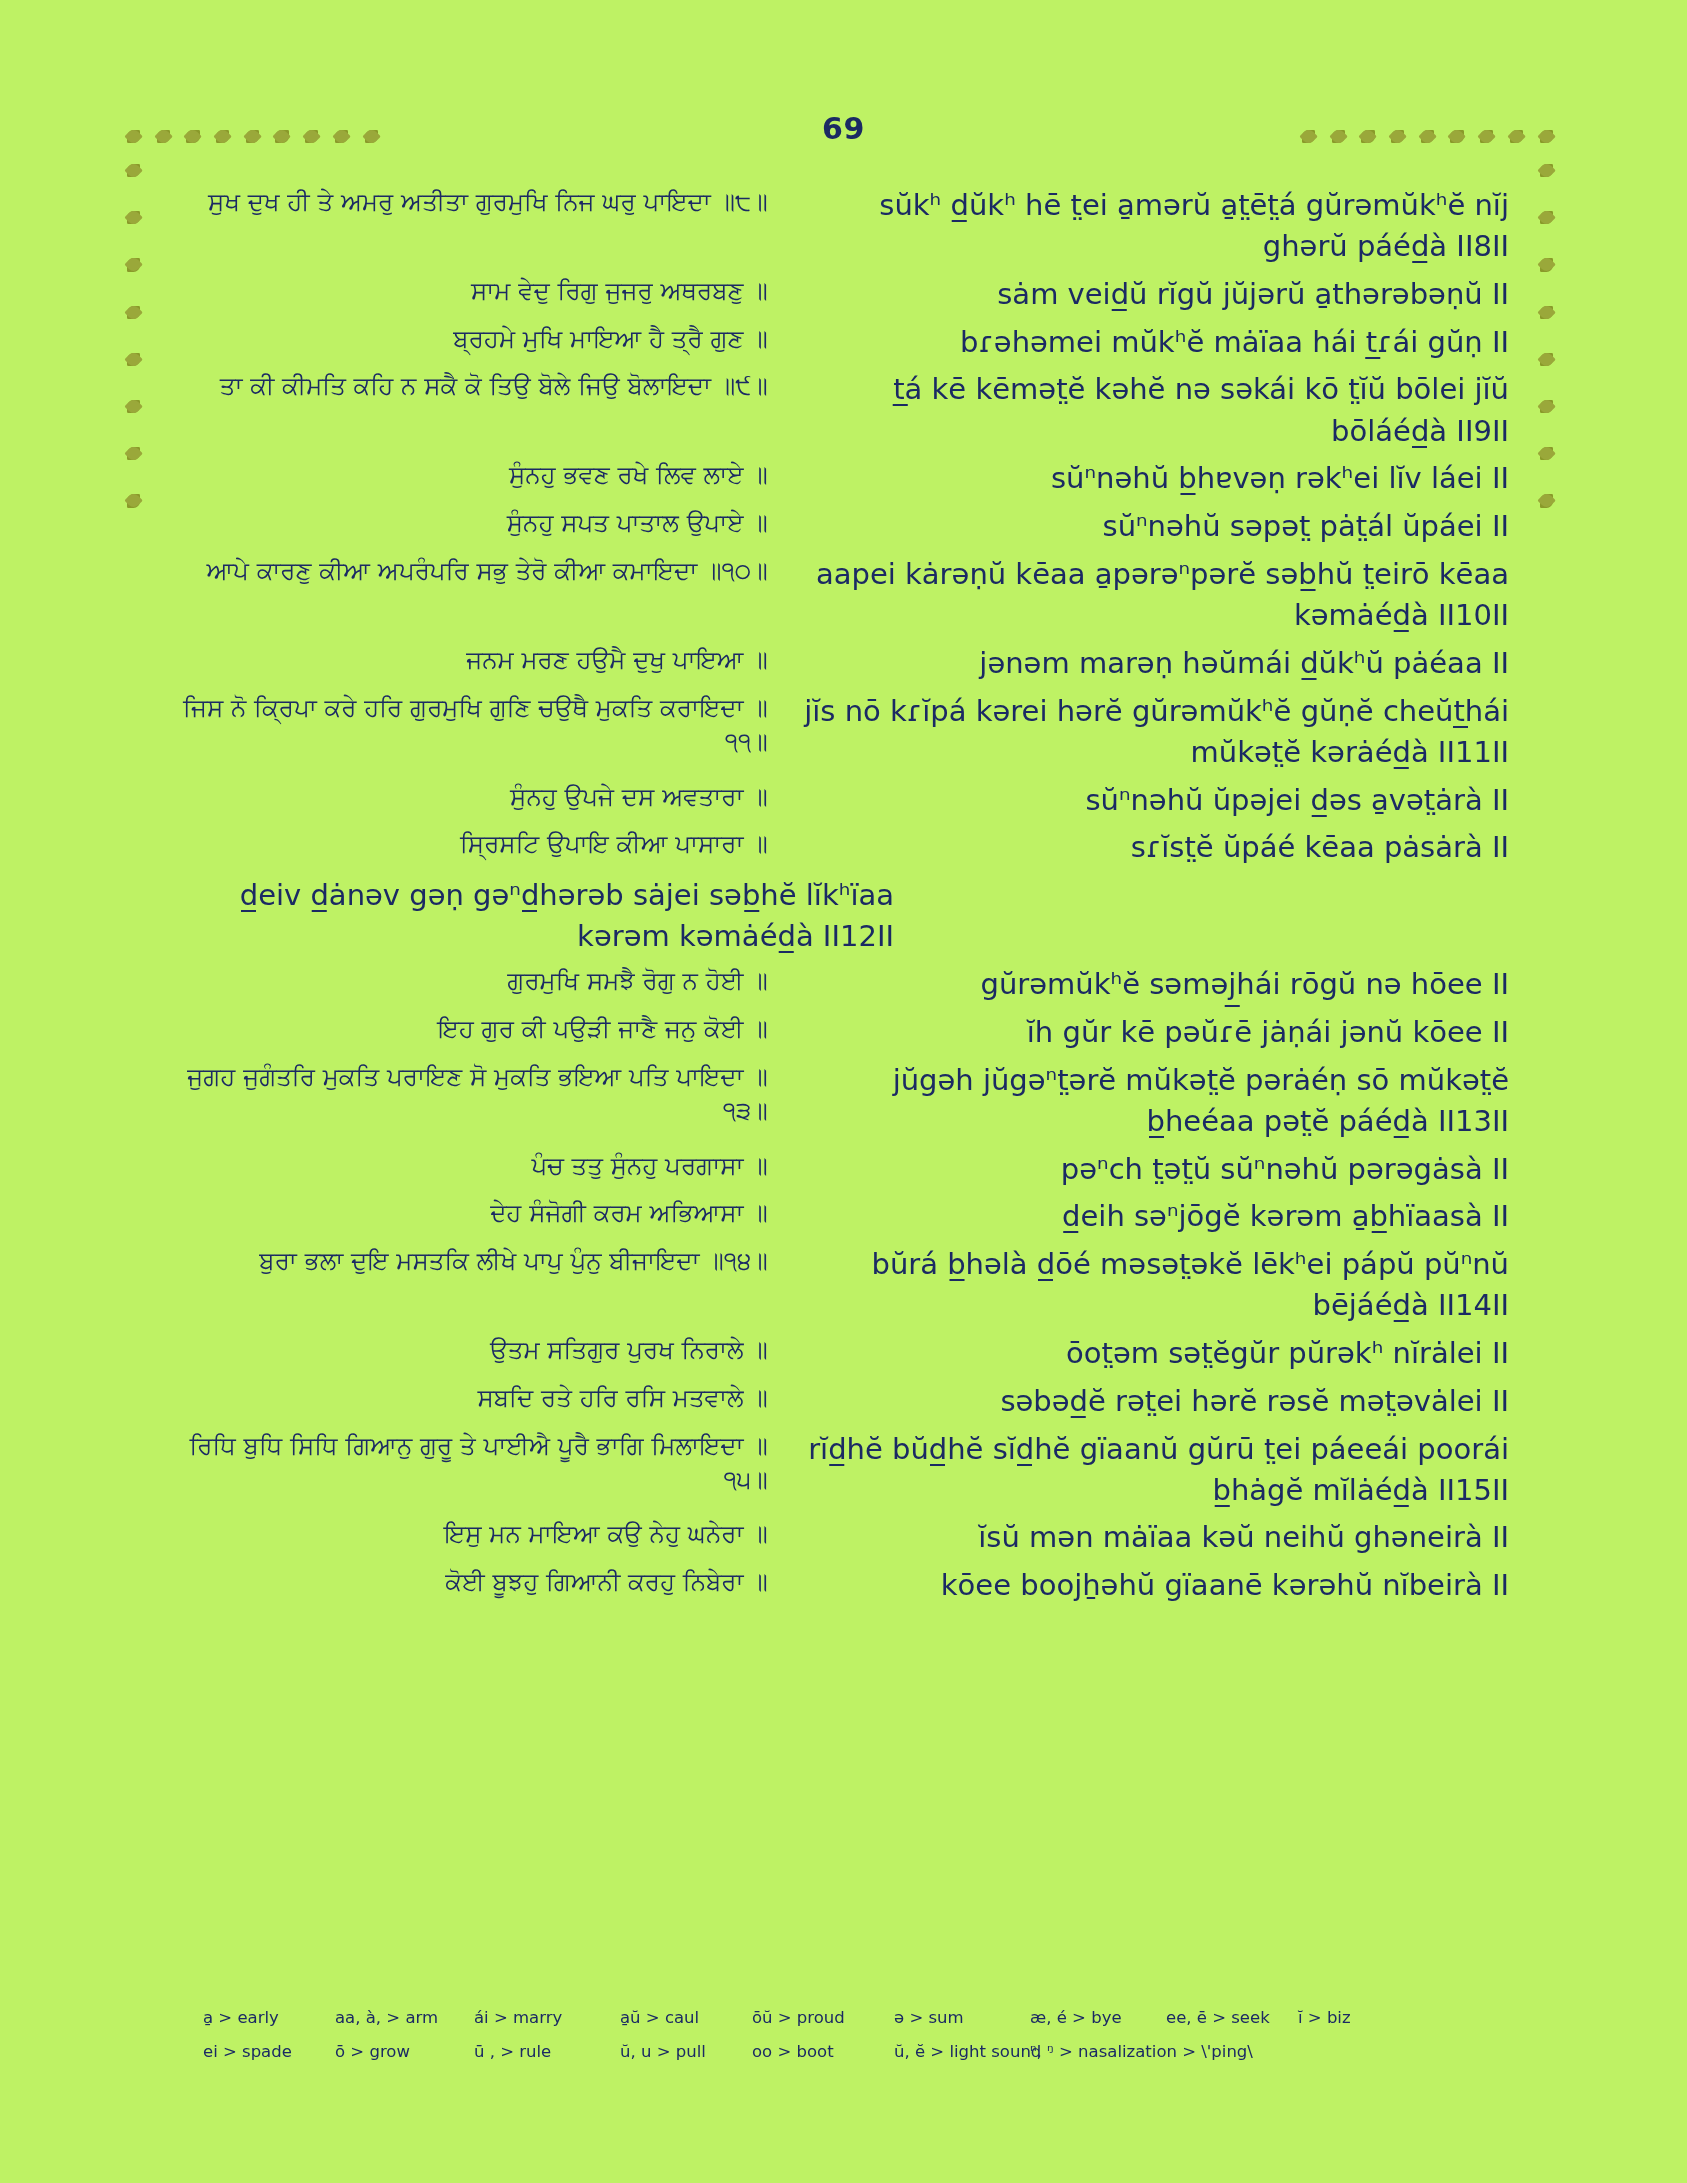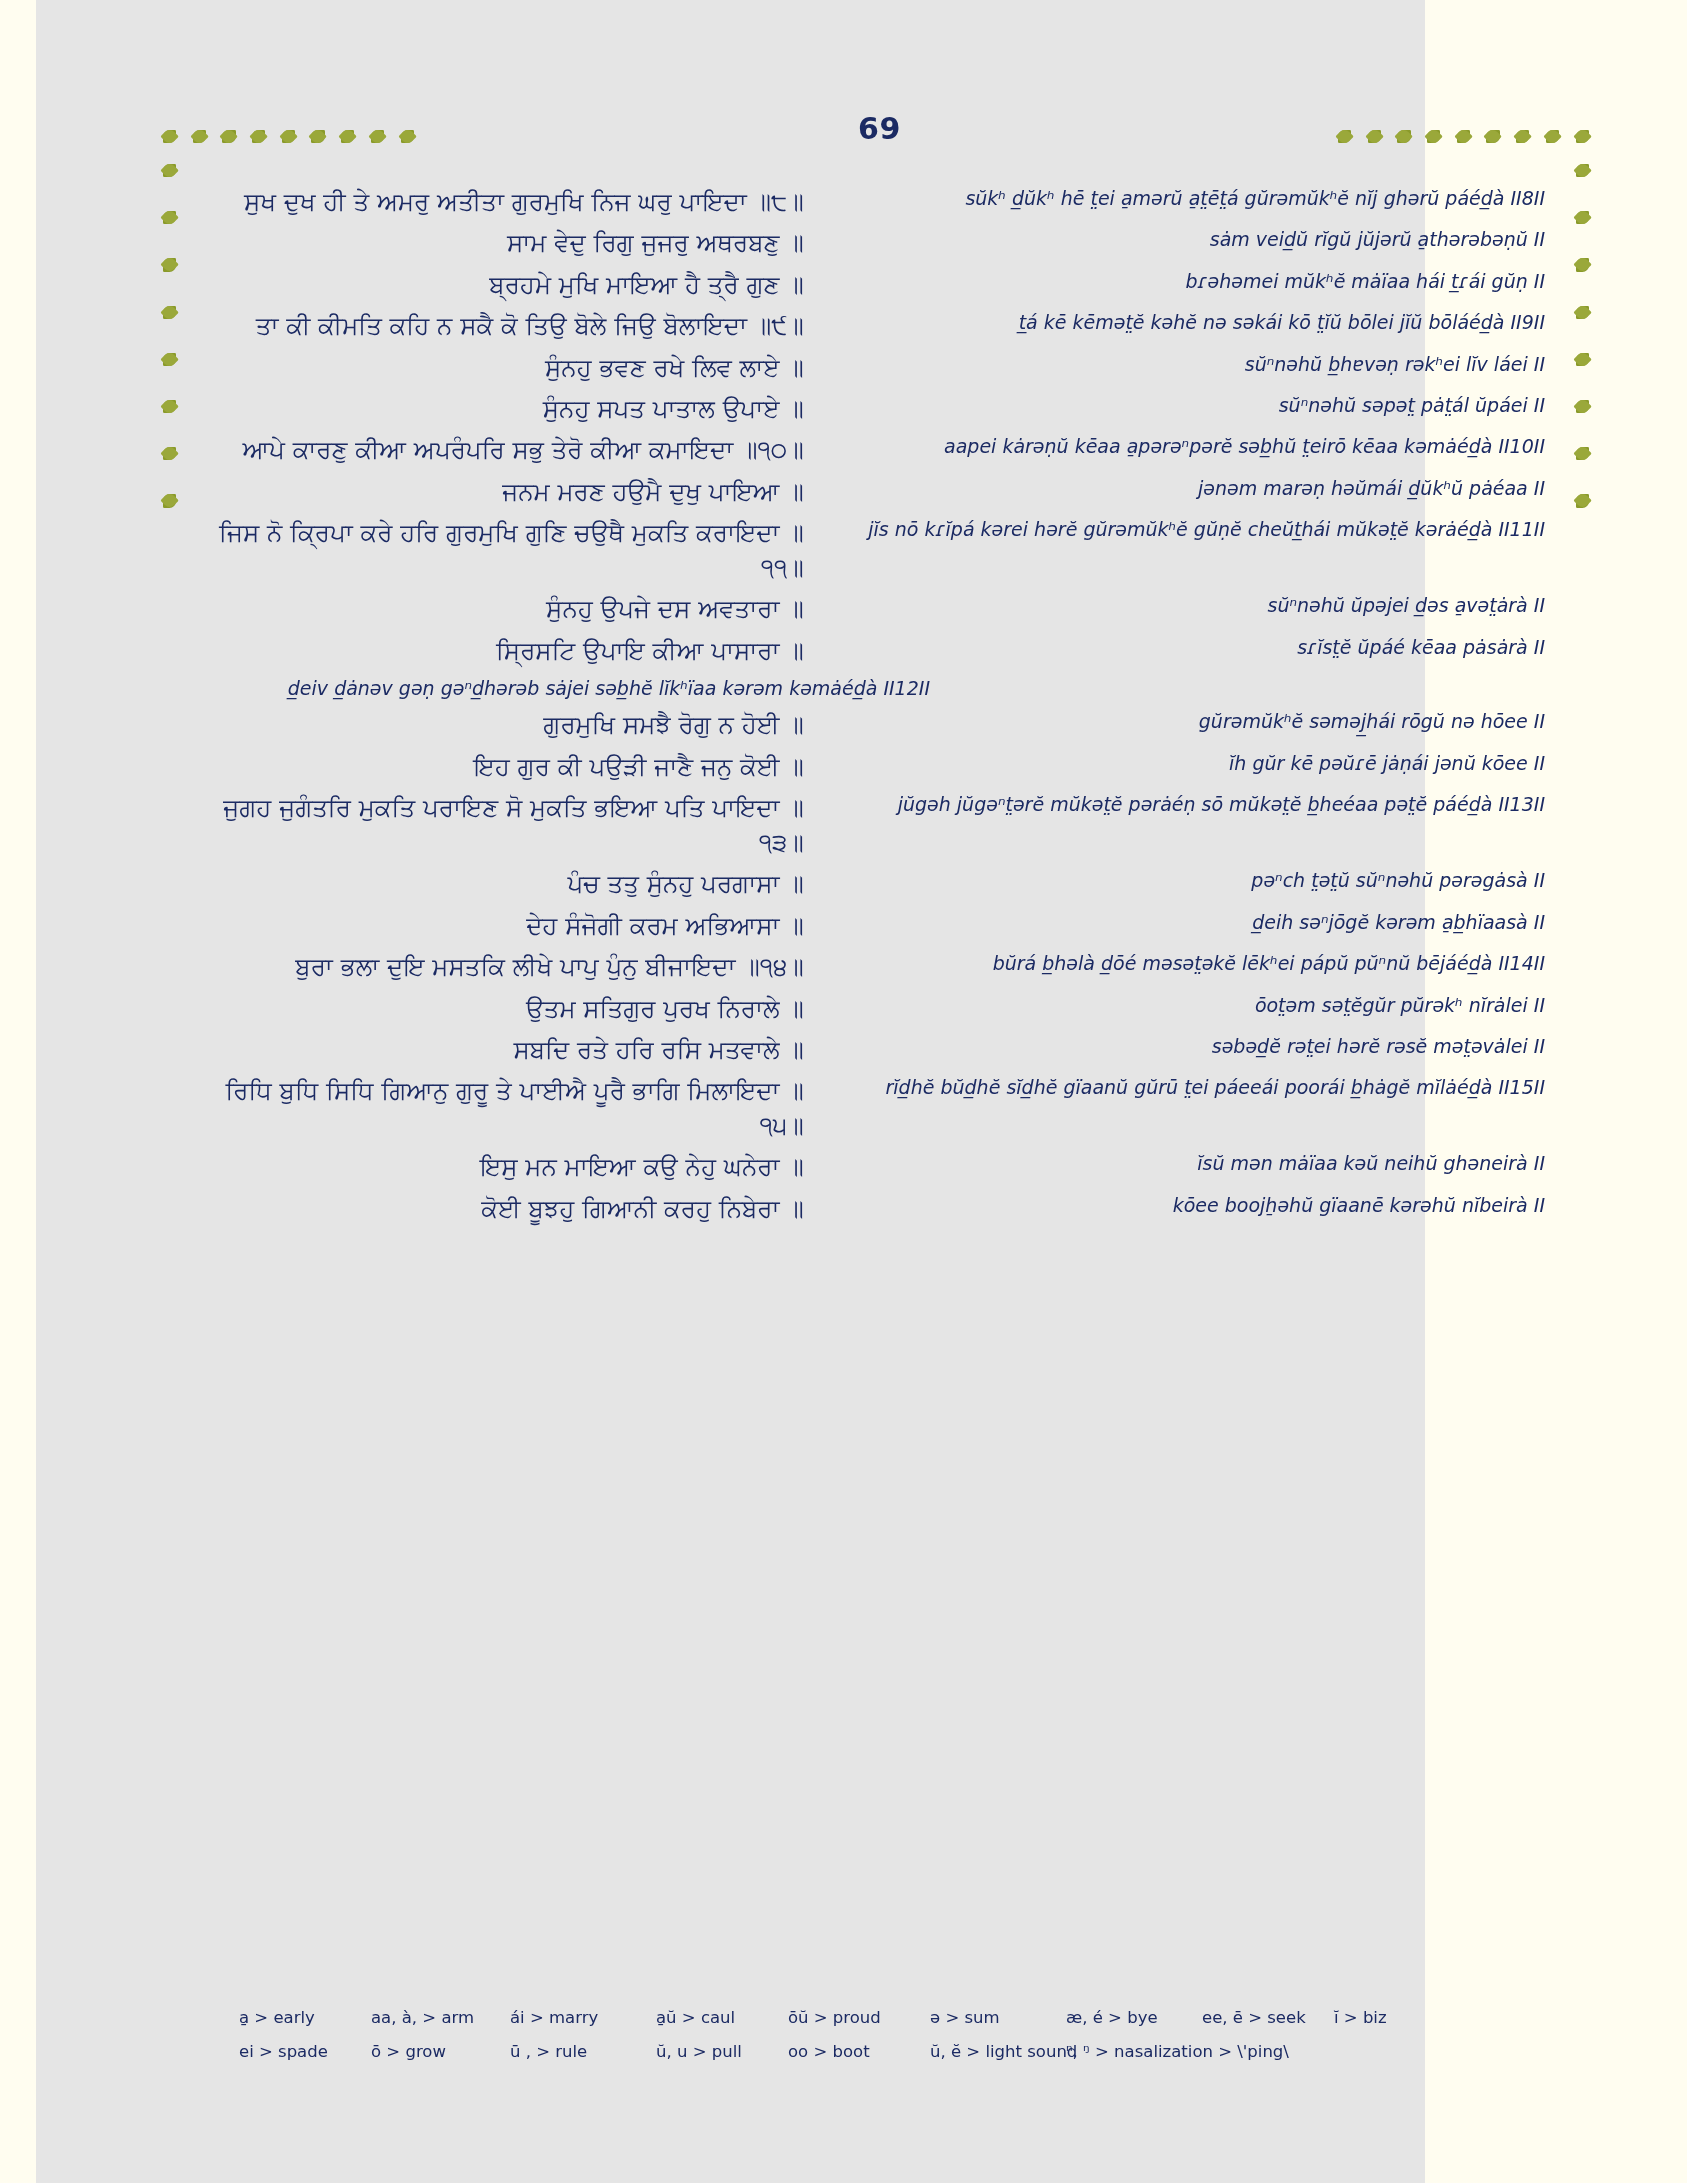--- a/index.html
+++ b/index.html
@@ -11,24 +11,23 @@
     width: 1687px;
     height: 2183px;
     font-family: "DejaVu Sans", sans-serif;
     color: #1b2a63;
     position: relative;
     overflow: hidden;
   }
   .page {
     position: absolute;
     left: 0; top: 0;
-    width: 1389px;
+    width: 1687px;
     height: 2183px;
-    background: #e5e5e5;
-    margin-left: 36px;
+    background: #bef264;
   }
   
   .page-number {
     position: absolute;
     top: 111px;
     left: 0;
     width: 1687px;
     text-align: center;
     font-size: 30px;
     font-weight: bold;
@@ -84,25 +83,24 @@
   .gurmukhi {
     width: 589px;
     padding-right: 26.5px;
     font-size: 24.5px;
     line-height: 1.42;
     color: #1b2a63;
     font-family: "DejaVu Sans", sans-serif;
   }
   .translit {
     width: 715px;
-    font-size: 19px;
+    font-size: 29px;
     line-height: 1.42;
     color: #1b2a63;
     font-family: "DejaVu Sans", sans-serif;
-    font-style: italic;
   }
   
   .legend {
     position: absolute;
     left: 203px;
     top: 2008px;
     width: 1257px;
     font-size: 16.5px;
     color: #1b2a63;
   }

